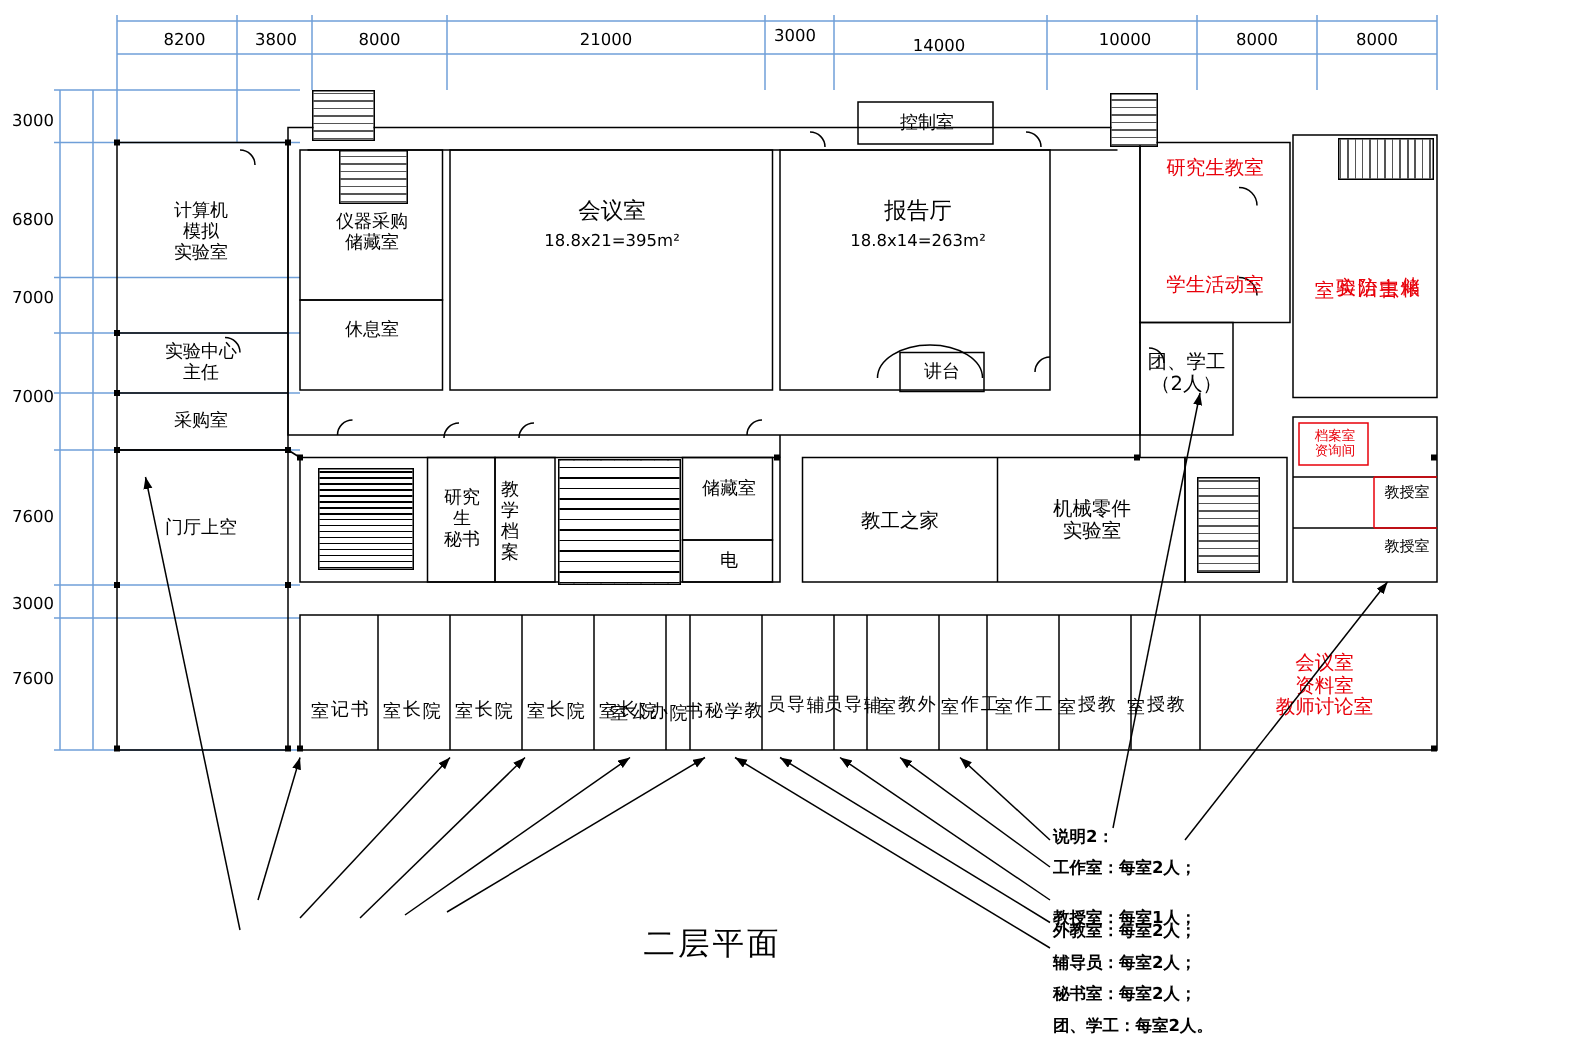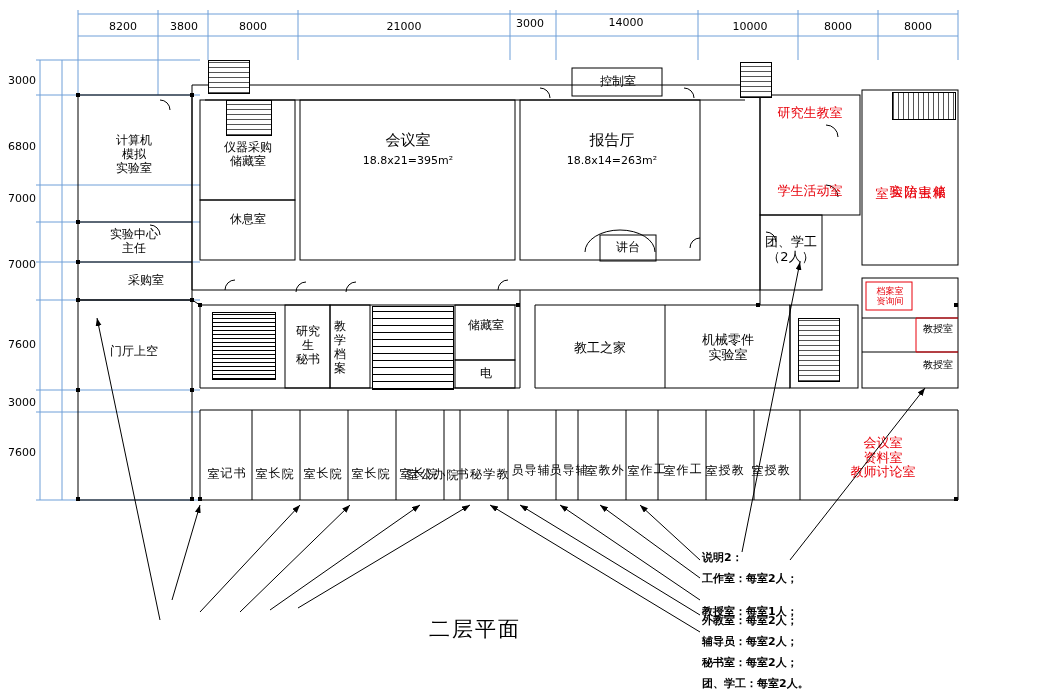--- a/index.html
+++ b/index.html
@@ -30,21 +30,21 @@
 <body>
 
 <div id="stage">
 
   <div class="abs">
     <div class="dim abs" style="left:78px;top:20px;width:90px;">8200</div>
     <div class="dim abs" style="left:158px;top:20px;width:52px;">3800</div>
     <div class="dim abs" style="left:208px;top:20px;width:90px;">8000</div>
     <div class="dim abs" style="left:298px;top:20px;width:212px;">21000</div>
     <div class="dim abs" style="left:504px;top:17px;width:52px;">3000</div>
-    <div class="dim abs" style="left:556px;top:16px;width:140px;">14000</div>
+    <div class="dim abs" style="left:556px;top:24px;width:140px;">14000</div>
     <div class="dim abs" style="left:700px;top:20px;width:100px;">10000</div>
     <div class="dim abs" style="left:798px;top:20px;width:80px;">8000</div>
     <div class="dim abs" style="left:878px;top:20px;width:80px;">8000</div>
   </div>
 
   <div class="abs">
     <div class="dimv abs" style="left:0px;top:74px;width:36px;">3000</div>
     <div class="dimv abs" style="left:0px;top:140px;width:36px;">6800</div>
     <div class="dimv abs" style="left:0px;top:192px;width:36px;">7000</div>
     <div class="dimv abs" style="left:0px;top:258px;width:36px;">7000</div>
@@ -189,21 +189,21 @@
   <div class="blk" style="left:756px;top:303px;"></div>
   <div class="blk" style="left:954px;top:303px;"></div>
   <div class="blk" style="left:954px;top:497px;"></div>
   <div class="blk" style="left:198px;top:497px;"></div>
 
   <div class="lbl" style="left:80px;top:120px;width:108px;height:70px;white-space:pre-line;">计算机
 模拟
 实验室</div>
   <div class="lbl" style="left:80px;top:224px;width:108px;height:36px;white-space:pre-line;">实验中心
 主任</div>
-  <div class="lbl" style="left:92px;top:266px;width:108px;height:30px;white-space:pre-line;">采购室</div>
+  <div class="lbl" style="left:80px;top:266px;width:108px;height:30px;white-space:pre-line;">采购室</div>
   <div class="lbl" style="left:80px;top:340px;width:108px;height:24px;">门厅上空</div>
 
   <div class="lbl" style="left:202px;top:135px;width:92px;height:40px;white-space:pre-line;">仪器采购
 储藏室</div>
   <div class="lbl" style="left:202px;top:208px;width:92px;height:24px;">休息室</div>
 
   <div class="lbl" style="left:330px;top:130px;width:156px;height:22px;font-size:15px;">会议室</div>
   <div class="lbl" style="left:330px;top:152px;width:156px;height:18px;font-size:11px;">18.8x21=395m²</div>
 
   <div class="lbl" style="left:578px;top:72px;width:80px;height:20px;">控制室</div>

